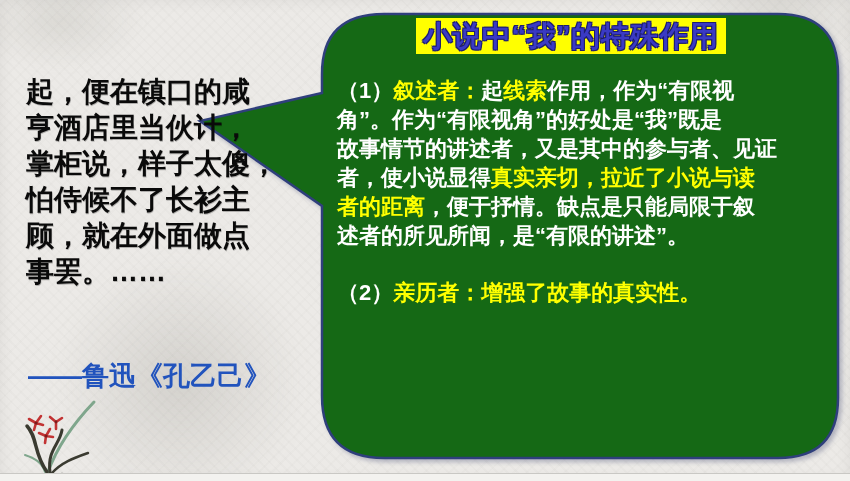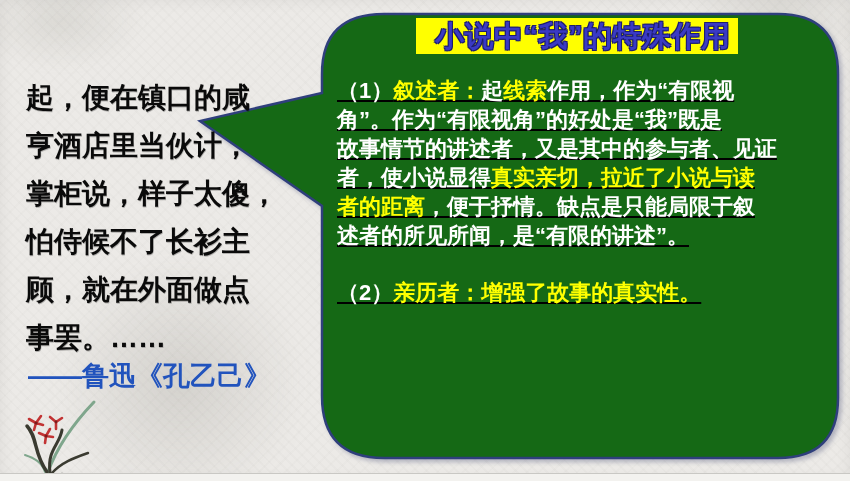--- a/index.html
+++ b/index.html
@@ -39,52 +39,52 @@
   .bubble-svg { position:absolute; left:0; top:0; width:850px; height:481px; }
   .bubble-shape {
     fill: var(--bubble-green,#156915);
     stroke: var(--bubble-border,#2f3f7c);
     stroke-width:2.5;
     filter: drop-shadow(3px 3px 2px rgba(90,95,130,0.38));
   }
   
   .title {
     position:absolute; left:416px; top:18px; height:34px;
-    padding:1px 7px 1px 19px;
+    padding:1px 7px 1px 7px;
     background: var(--title-bg-yellow,#ffff00);
     color: var(--title-blue,#3a3ac4);
     font-size:29px; font-weight:bold; line-height:34px;
     letter-spacing:0.5px; white-space:nowrap;
     text-shadow: 1px 1px 0 #1d1d6e, -1px 1px 0 #1d1d6e, 1px -1px 0 #1d1d6e, -1px -1px 0 #1d1d6e;
   }
   
   .quote-block {
     position:absolute; left:26px; top:72px; width:300px;
     color: var(--quote-black,#0a0a0a);
     font-weight:bold;
   }
   .quote-line1 { line-height:48px; font-size:28px; white-space:nowrap; }
   .quote-red {
     color: var(--red-char,#e31111);
     font-size:47px; margin-left:46px;
     text-shadow: 1px 1px 0 rgba(0,0,0,0.15);
   }
   .quote-body {
-    font-size:28px; line-height:48px; white-space:pre-line; margin-top:2px;
+    font-size:28px; line-height:36px; white-space:pre-line; margin-top:2px;
     text-shadow: 0.5px 0.5px 0 rgba(0,0,0,0.25);
   }
   .attribution {
     position:absolute; left:28px; top:358px;
     color: var(--attribution-blue,#2153bd);
     font-size:27px; font-weight:bold; white-space:nowrap;
   }
   
   .bubble-points {
     position:absolute; left:337px; top:76px; width:505px;
-    font-size:22px; font-weight:bold; line-height:29px;text-decoration:underline;
+    font-size:22px; font-weight:bold; line-height:29px;
   }
   .bubble-points p { margin:0; white-space:pre-wrap; }
   .bubble-points p.p1 { margin-bottom:28px; }
   .bubble-points p.p2 { margin-bottom:14px; }
   .bubble-points p.p3 { margin-bottom:17px; }
   .wt { color: var(--text-white,#ffffff); }
   .hl { color: var(--highlight-yellow,#ffff00); }
   
   .orchid { position:absolute; left:12px; top:392px; width:130px; height:85px; }
   

